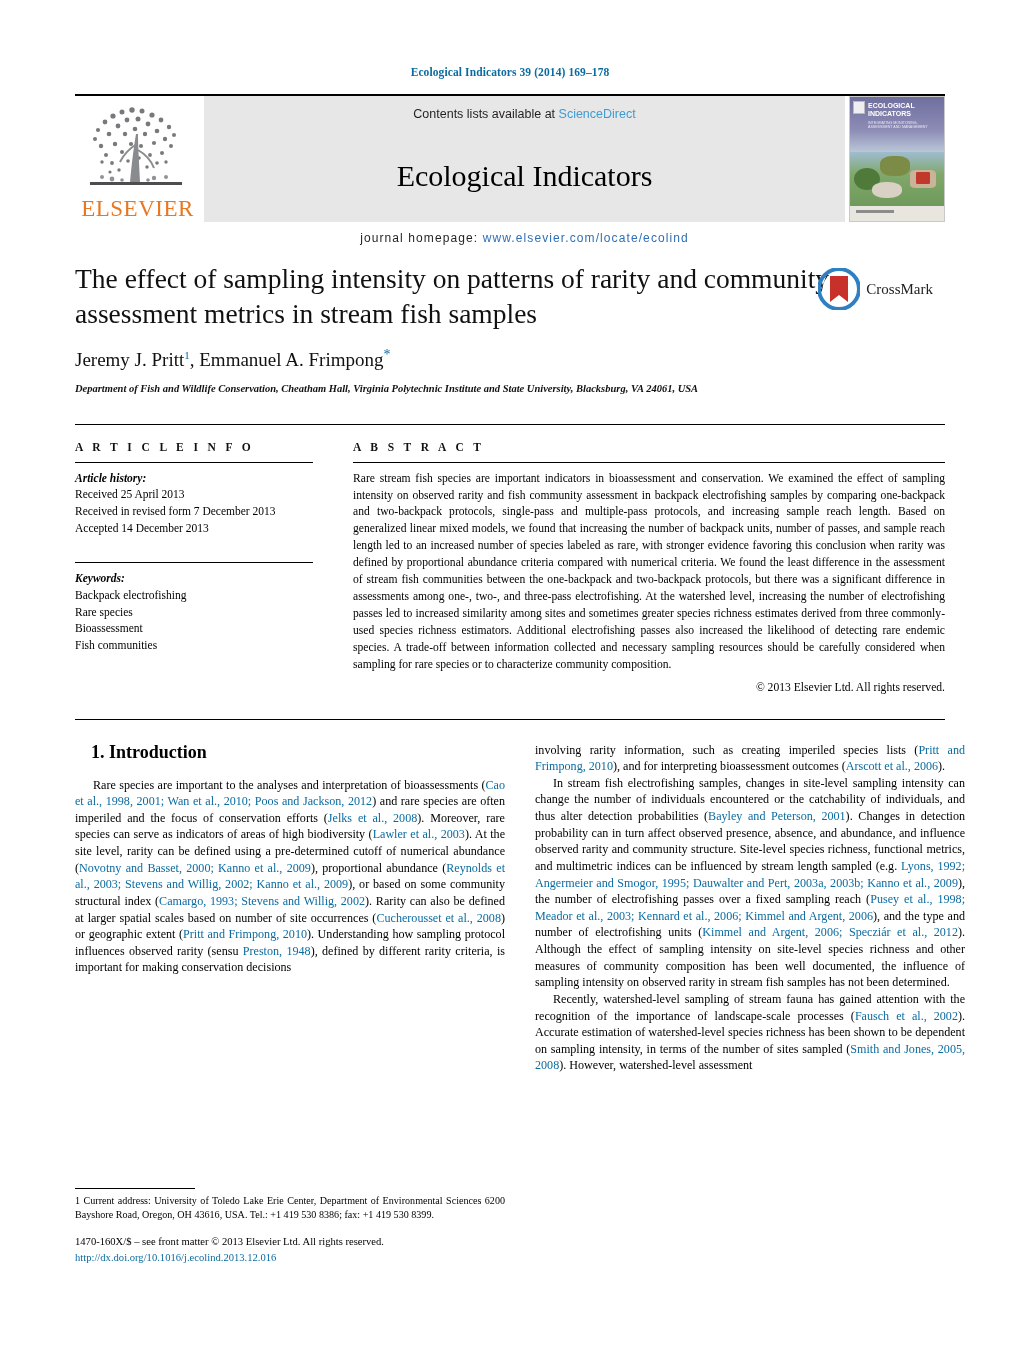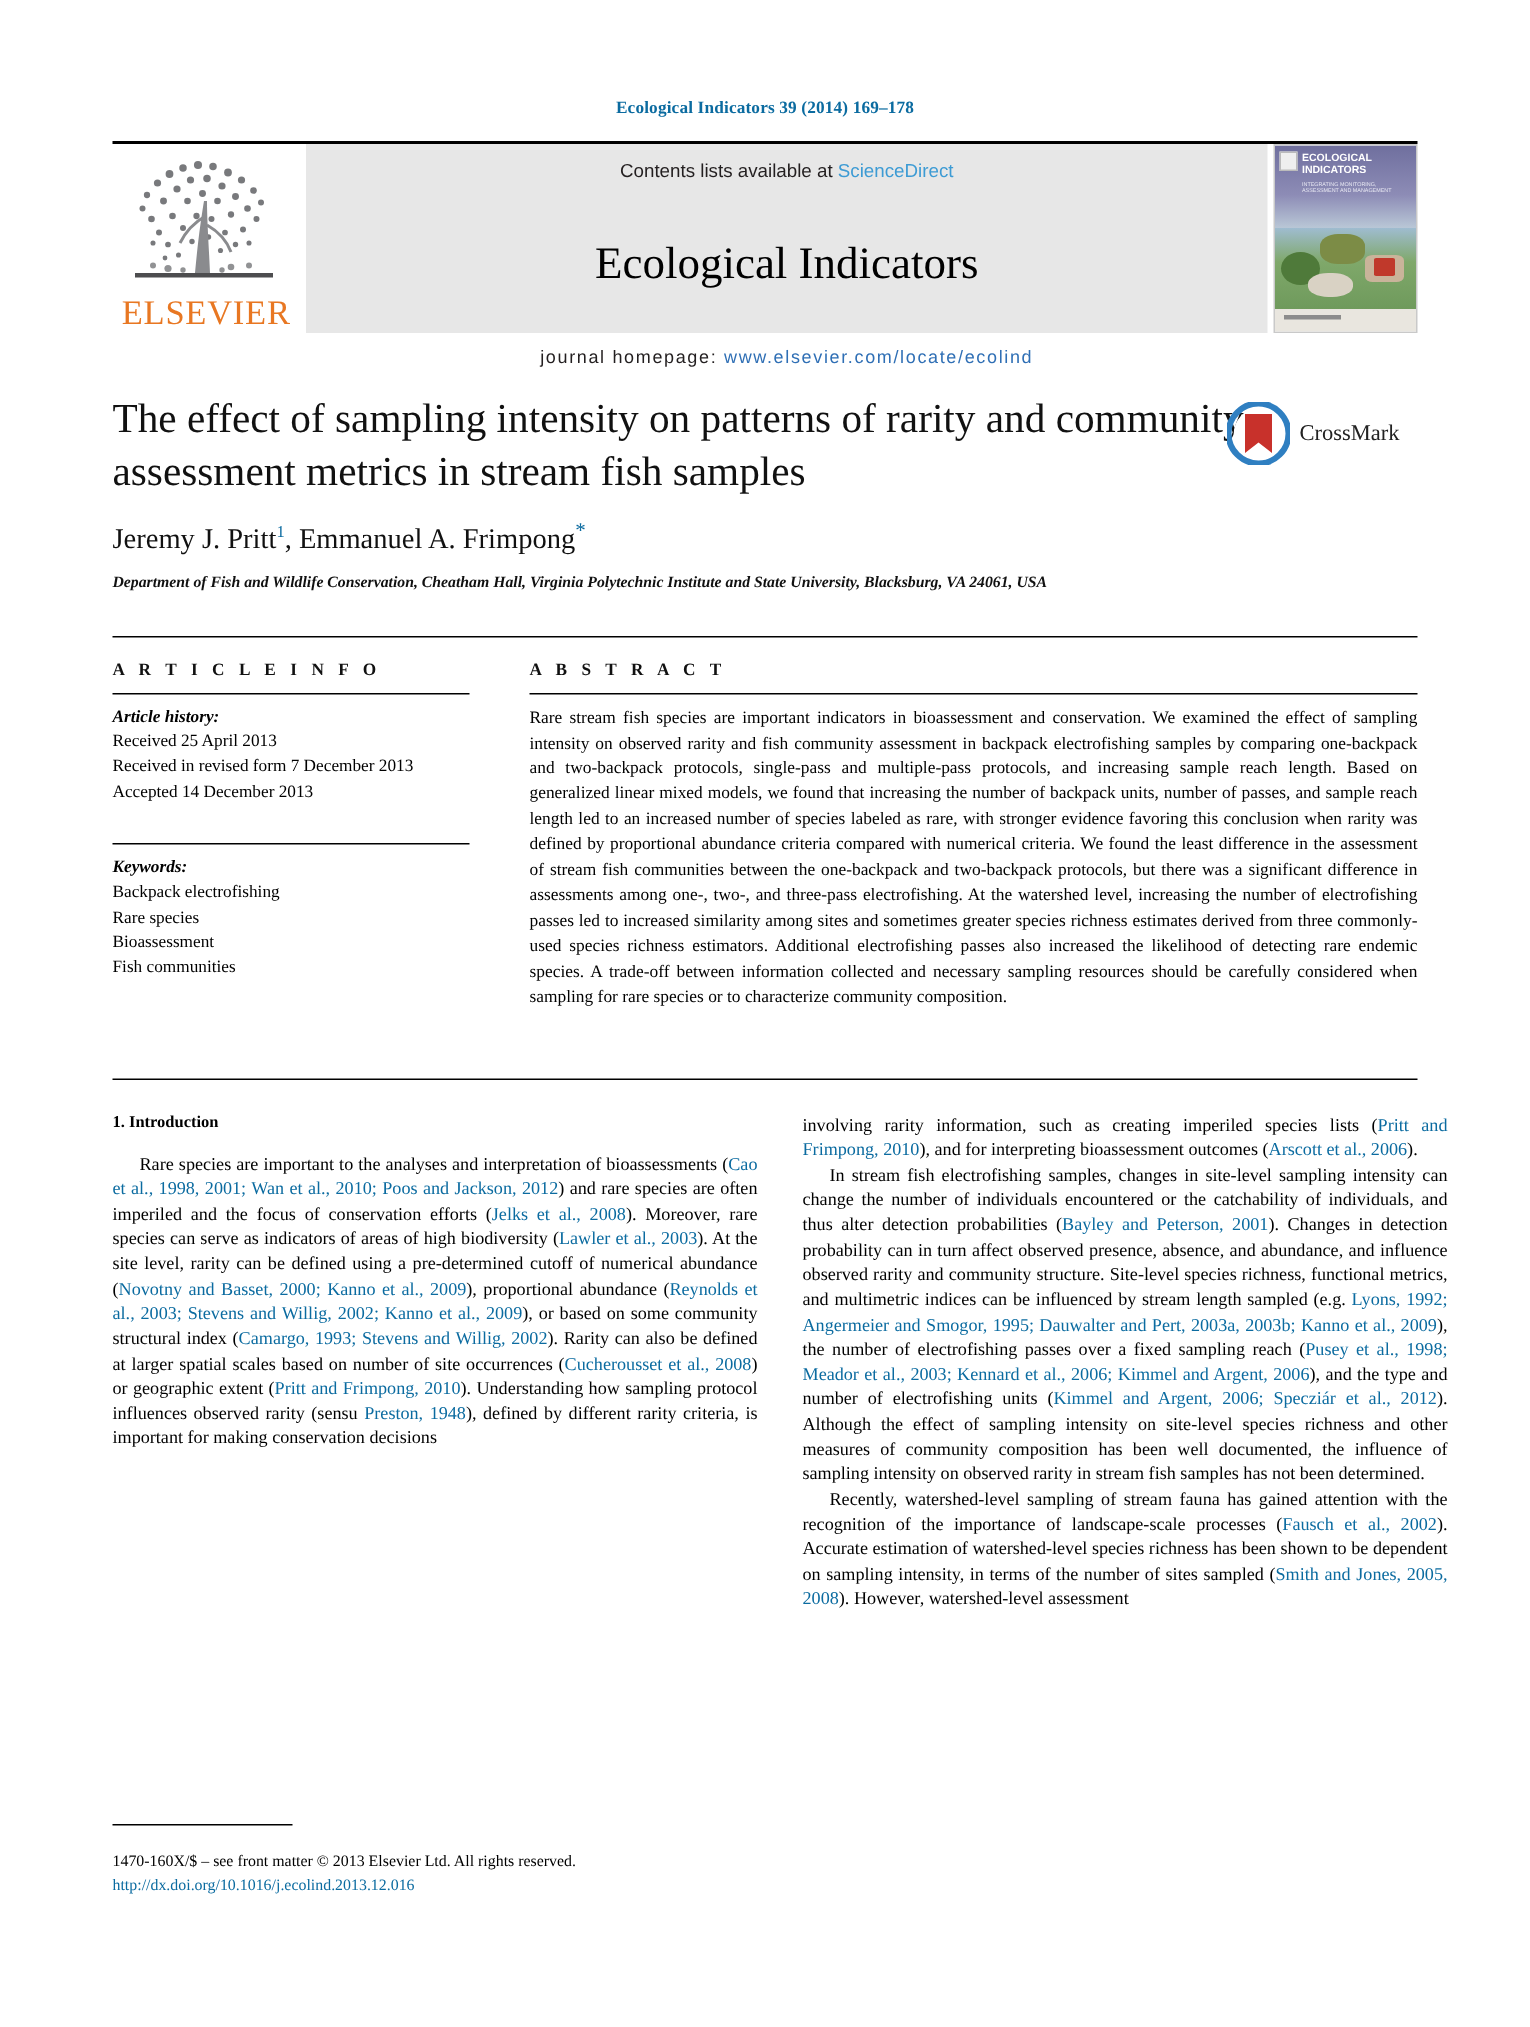--- a/index.html
+++ b/index.html
@@ -171,22 +171,22 @@
   }
 
   
   .body-cols {
     margin-top:22px;
     display:flex; gap:30px;
     height:480px;
   }
   .bcol { width:430px; flex:0 0 430px; position:relative; }
   .sec-title {
-    font-weight:bold; font-size:11px;
-    margin:0 0 14px 0;
+    font-weight:bold; font-size:18px;
+    margin:0 0 14px 16px;
     font-family:Liberation Serif, serif;
   }
   .para {
     font-size:12.1px; line-height:1.375;
     text-align:justify; hyphens:auto;
     text-indent:18px; margin:0;
   }
   .para.noindent { text-indent:0; }
   a.ref { color:#0b6ba0; text-decoration:none; }
 
@@ -343,30 +343,32 @@
         <div class="meta-line">Rare species</div>
         <div class="meta-line">Bioassessment</div>
         <div class="meta-line">Fish communities</div>
       </div>
     </div>
 
     <div class="col-abstract">
       <div class="sec-head">A B S T R A C T</div>
       <div class="abs-rule"></div>
       <div class="abs-body">Rare stream fish species are important indicators in bioassessment and conservation. We examined the effect of sampling intensity on observed rarity and fish community assessment in backpack electrofishing samples by comparing one-backpack and two-backpack protocols, single-pass and multiple-pass protocols, and increasing sample reach length. Based on generalized linear mixed models, we found that increasing the number of backpack units, number of passes, and sample reach length led to an increased number of species labeled as rare, with stronger evidence favoring this conclusion when rarity was defined by proportional abundance criteria compared with numerical criteria. We found the least difference in the assessment of stream fish communities between the one-backpack and two-backpack protocols, but there was a significant difference in assessments among one-, two-, and three-pass electrofishing. At the watershed level, increasing the number of electrofishing passes led to increased similarity among sites and sometimes greater species richness estimates derived from three commonly-used species richness estimators. Additional electrofishing passes also increased the likelihood of detecting rare endemic species. A trade-off between information collected and necessary sampling resources should be carefully considered when sampling for rare species or to characterize community composition.</div>
+      <div class="abs-copy">© 2013 Elsevier Ltd. All rights reserved.</div>
     </div>
   </div>
 
   <div class="body-cols">
     <div class="bcol">
       <h2 class="sec-title">1.  Introduction</h2>
       <p class="para">Rare species are important to the analyses and interpretation of bioassessments (<a class="ref" href="#">Cao et al., 1998, 2001; Wan et al., 2010; Poos and Jackson, 2012</a>) and rare species are often imperiled and the focus of conservation efforts (<a class="ref" href="#">Jelks et al., 2008</a>). Moreover, rare species can serve as indicators of areas of high biodiversity (<a class="ref" href="#">Lawler et al., 2003</a>). At the site level, rarity can be defined using a pre-determined cutoff of numerical abundance (<a class="ref" href="#">Novotny and Basset, 2000; Kanno et al., 2009</a>), proportional abundance (<a class="ref" href="#">Reynolds et al., 2003; Stevens and Willig, 2002; Kanno et al., 2009</a>), or based on some community structural index (<a class="ref" href="#">Camargo, 1993; Stevens and Willig, 2002</a>). Rarity can also be defined at larger spatial scales based on number of site occurrences (<a class="ref" href="#">Cucherousset et al., 2008</a>) or geographic extent (<a class="ref" href="#">Pritt and Frimpong, 2010</a>). Understanding how sampling protocol influences observed rarity (sensu <a class="ref" href="#">Preston, 1948</a>), defined by different rarity criteria, is important for making conservation decisions</p>
 
       <div class="footnotes">
         <div class="fn-rule"></div>
+        <div class="fn-line">1  Current address: University of Toledo Lake Erie Center, Department of Environmental Sciences 6200 Bayshore Road, Oregon, OH 43616, USA. Tel.: +1 419 530 8386; fax: +1 419 530 8399.</div>
       </div>
     </div>
 
     <div class="bcol">
       <p class="para noindent">involving rarity information, such as creating imperiled species lists (<a class="ref" href="#">Pritt and Frimpong, 2010</a>), and for interpreting bioassessment outcomes (<a class="ref" href="#">Arscott et al., 2006</a>).</p>
       <p class="para">In stream fish electrofishing samples, changes in site-level sampling intensity can change the number of individuals encountered or the catchability of individuals, and thus alter detection probabilities (<a class="ref" href="#">Bayley and Peterson, 2001</a>). Changes in detection probability can in turn affect observed presence, absence, and abundance, and influence observed rarity and community structure. Site-level species richness, functional metrics, and multimetric indices can be influenced by stream length sampled (e.g. <a class="ref" href="#">Lyons, 1992; Angermeier and Smogor, 1995; Dauwalter and Pert, 2003a, 2003b; Kanno et al., 2009</a>), the number of electrofishing passes over a fixed sampling reach (<a class="ref" href="#">Pusey et al., 1998; Meador et al., 2003; Kennard et al., 2006; Kimmel and Argent, 2006</a>), and the type and number of electrofishing units (<a class="ref" href="#">Kimmel and Argent, 2006; Specziár et al., 2012</a>). Although the effect of sampling intensity on site-level species richness and other measures of community composition has been well documented, the influence of sampling intensity on observed rarity in stream fish samples has not been determined.</p>
       <p class="para">Recently, watershed-level sampling of stream fauna has gained attention with the recognition of the importance of landscape-scale processes (<a class="ref" href="#">Fausch et al., 2002</a>). Accurate estimation of watershed-level species richness has been shown to be dependent on sampling intensity, in terms of the number of sites sampled (<a class="ref" href="#">Smith and Jones, 2005, 2008</a>). However, watershed-level assessment</p>
     </div>
   </div>
 

